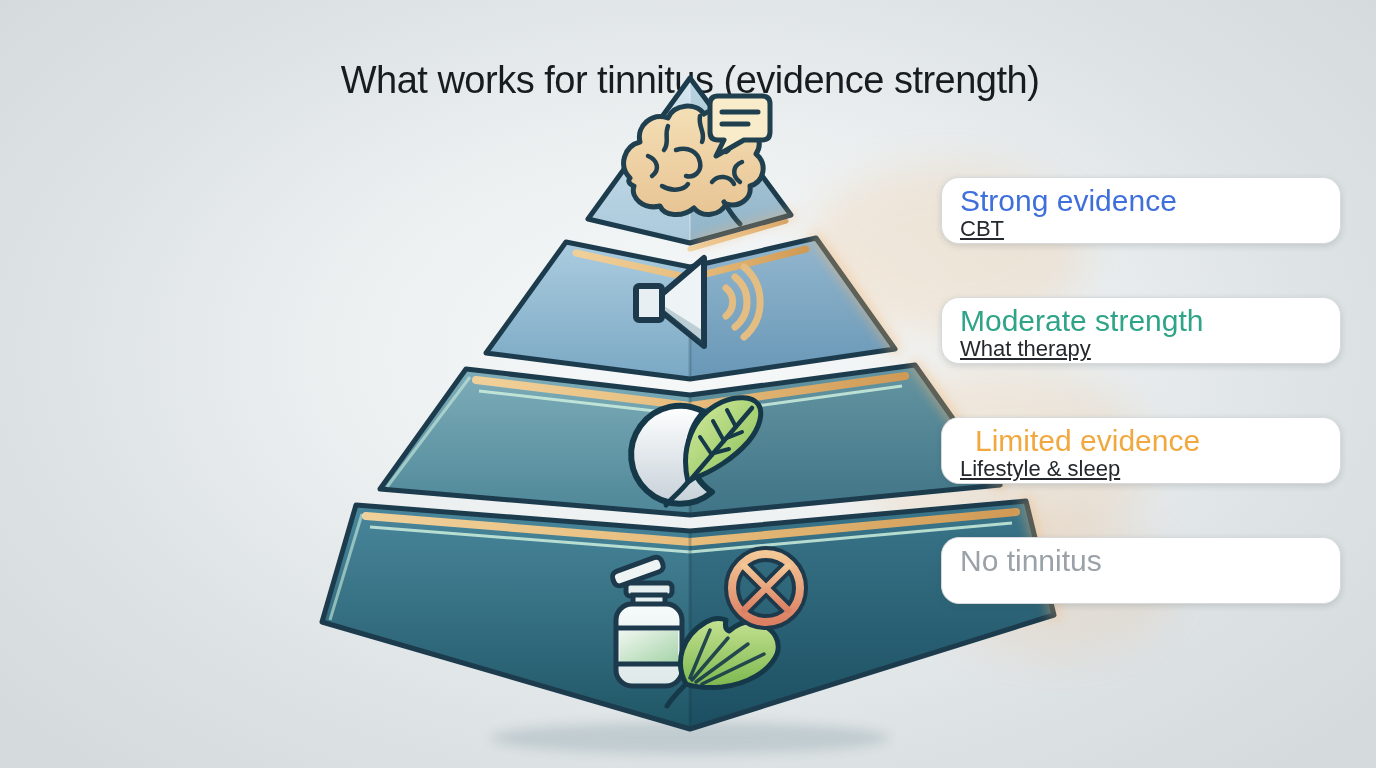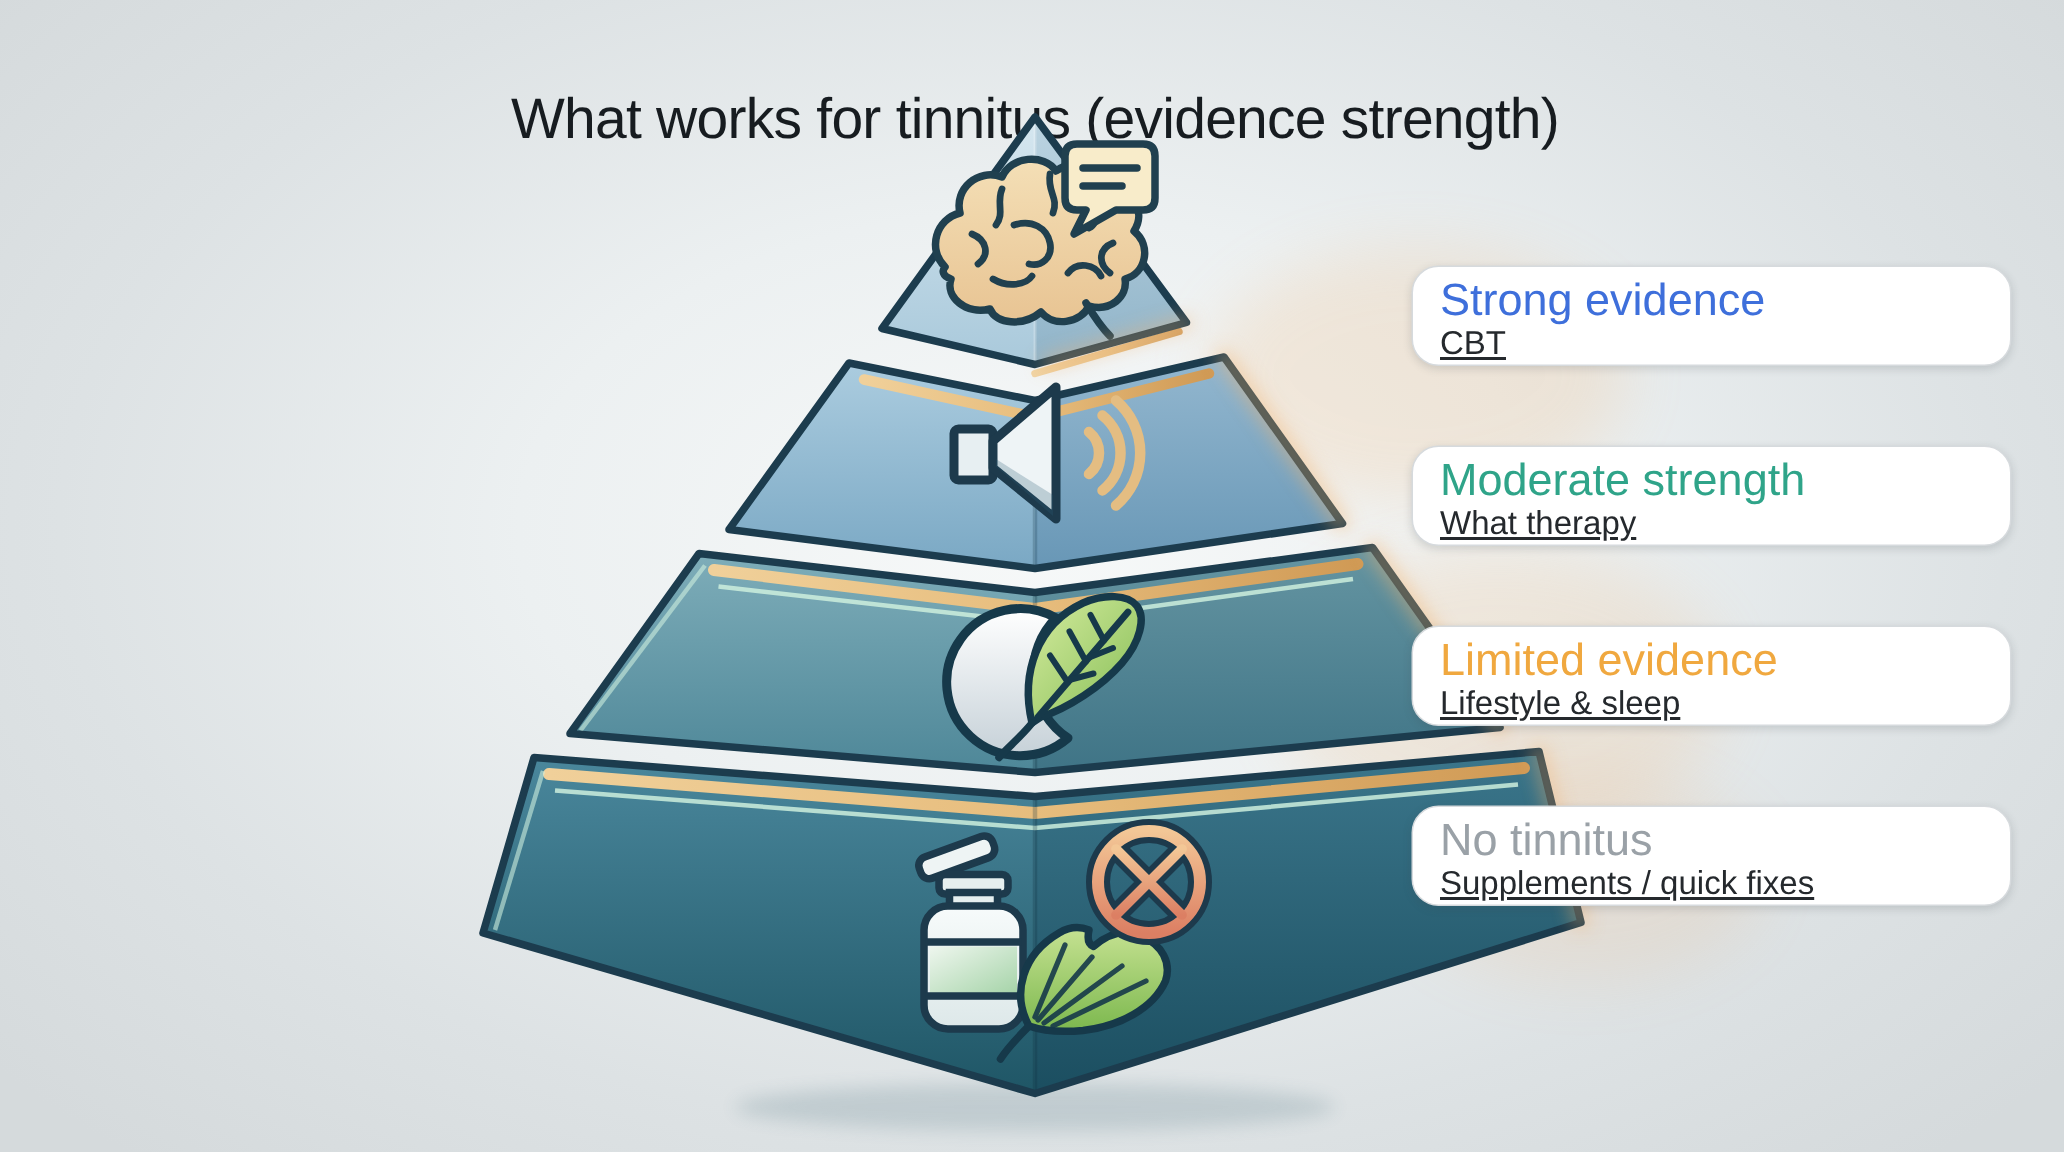--- a/index.html
+++ b/index.html
@@ -234,21 +234,20 @@
 
   <div class="card" style="top:177px">
     <div class="strength" style="color: rgb(62, 111, 219);">Strong evidence</div>
     <div class="treatment">CBT</div>
   </div>
   <div class="card" style="top:297px">
     <div class="strength" style="color: rgb(47, 164, 137);">Moderate strength</div>
     <div class="treatment">What therapy</div>
   </div>
   <div class="card" style="top:417px">
-    <div class="strength" style="color: rgb(240, 168, 63);">Limited evidence</div>
+    <div class="strength" style="color: rgb(240, 168, 63); margin-left: 15px;">Limited evidence</div>
     <div class="treatment">Lifestyle &amp; sleep</div>
   </div>
   <div class="card" style="top:537px">
     <div class="strength" style="color: rgb(154, 161, 167);">No tinnitus</div>
-    <div class="treatment">Supplements / quick fixes</div>
   </div>
 
 </div>
 
 </body></html>

